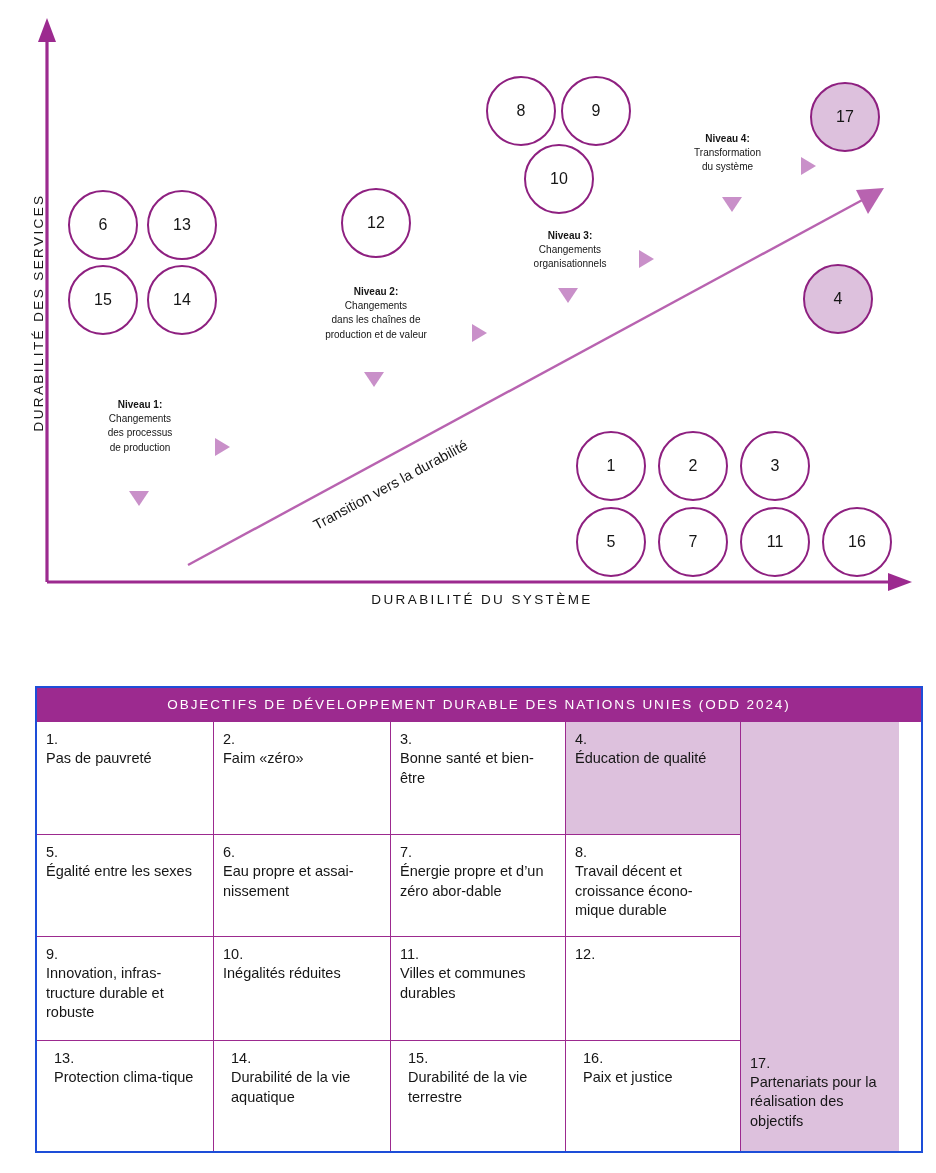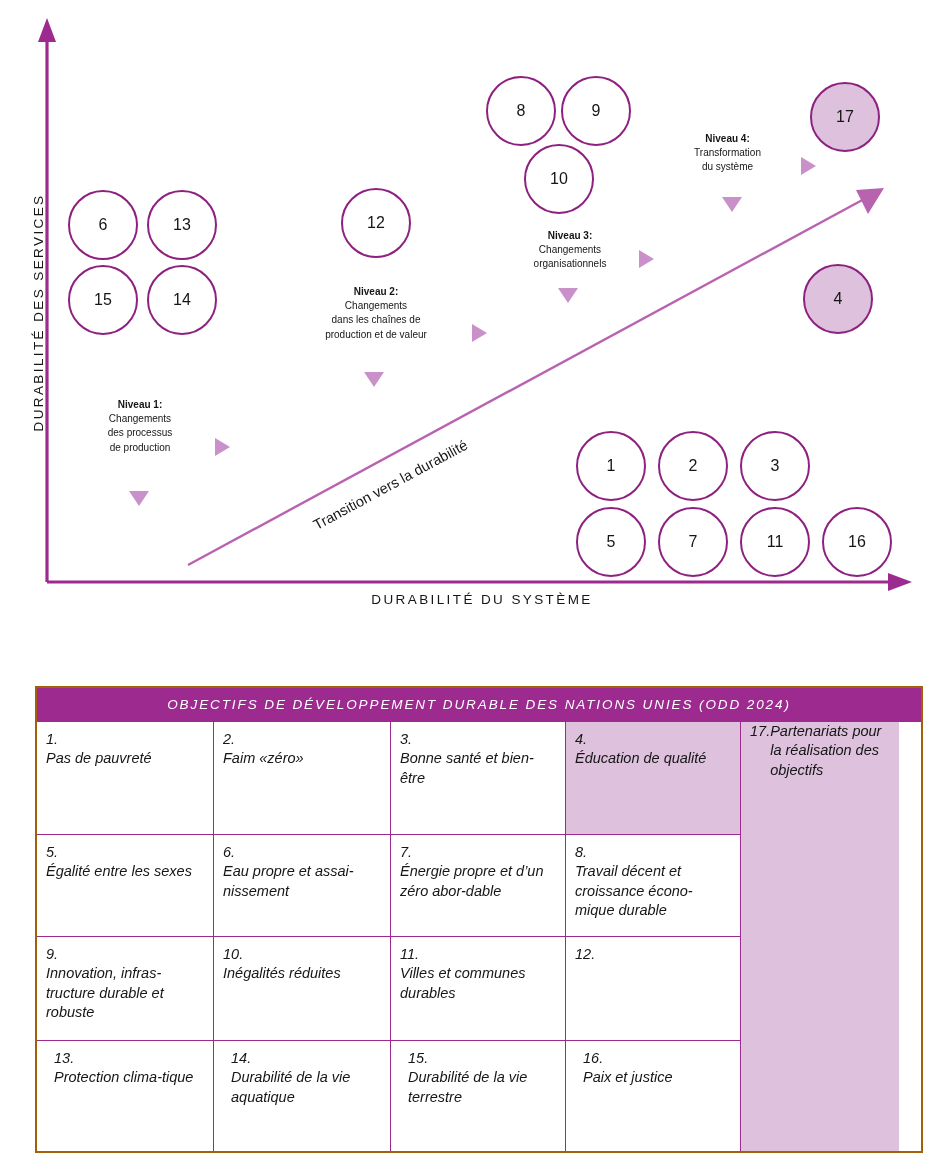--- a/index.html
+++ b/index.html
@@ -31,37 +31,37 @@
          border-left:15px solid #c990c9;}
   .tri-d{position:absolute;width:0;height:0;
          border-left:10px solid transparent;border-right:10px solid transparent;
          border-top:15px solid #c990c9;}
 
   .transition-text{position:absolute;font-size:14.5px;color:#161616;
                    white-space:nowrap;transform-origin:left center;}
 
   
   #sdg-table{position:absolute;left:35px;top:686px;width:888px;
-             border:2px solid #a16207;box-sizing:border-box;font-style:italic;}
+             border:2px solid #1d4ed8;box-sizing:border-box;}
   #sdg-head{background:#9c2a8f;color:#ffffff;text-align:center;
             font-size:13.5px;letter-spacing:1.9px;padding:9px 0 10px;
             font-weight:400;}
   #grid{display:grid;
         grid-template-columns:177px 177px 175px 175px 158px;
         grid-template-rows:113px 102px 104px 110px;}
   .cell{border-right:1.5px solid #9c2a8f;border-bottom:1.5px solid #9c2a8f;
         padding:8px 9px 0 9px;box-sizing:border-box;
         font-size:14.5px;line-height:1.33;color:#161616;}
   .cell.lastrow{border-bottom:none;margin-left:8px;}
   .cell.hl{background:#ddc1dd;}
   .cell .num{display:block;}
   .cell .txt{display:block;}
   #cell17{grid-column:5;grid-row:1 / span 4;background:#ddc1dd;
           border-right:none;border-bottom:none;
-          display:flex;flex-direction:row;justify-content:flex-end;
+          display:flex;flex-direction:column;justify-content:flex-end;
           padding:0 9px 20px 9px;}
 </style>
 </head>
 <body>
 
 <div id="diagram">
 
   <svg width="936" height="660">
 
     <line x1="47" y1="40" x2="47" y2="582" stroke="#9c2a8f" stroke-width="3.2"></line>

